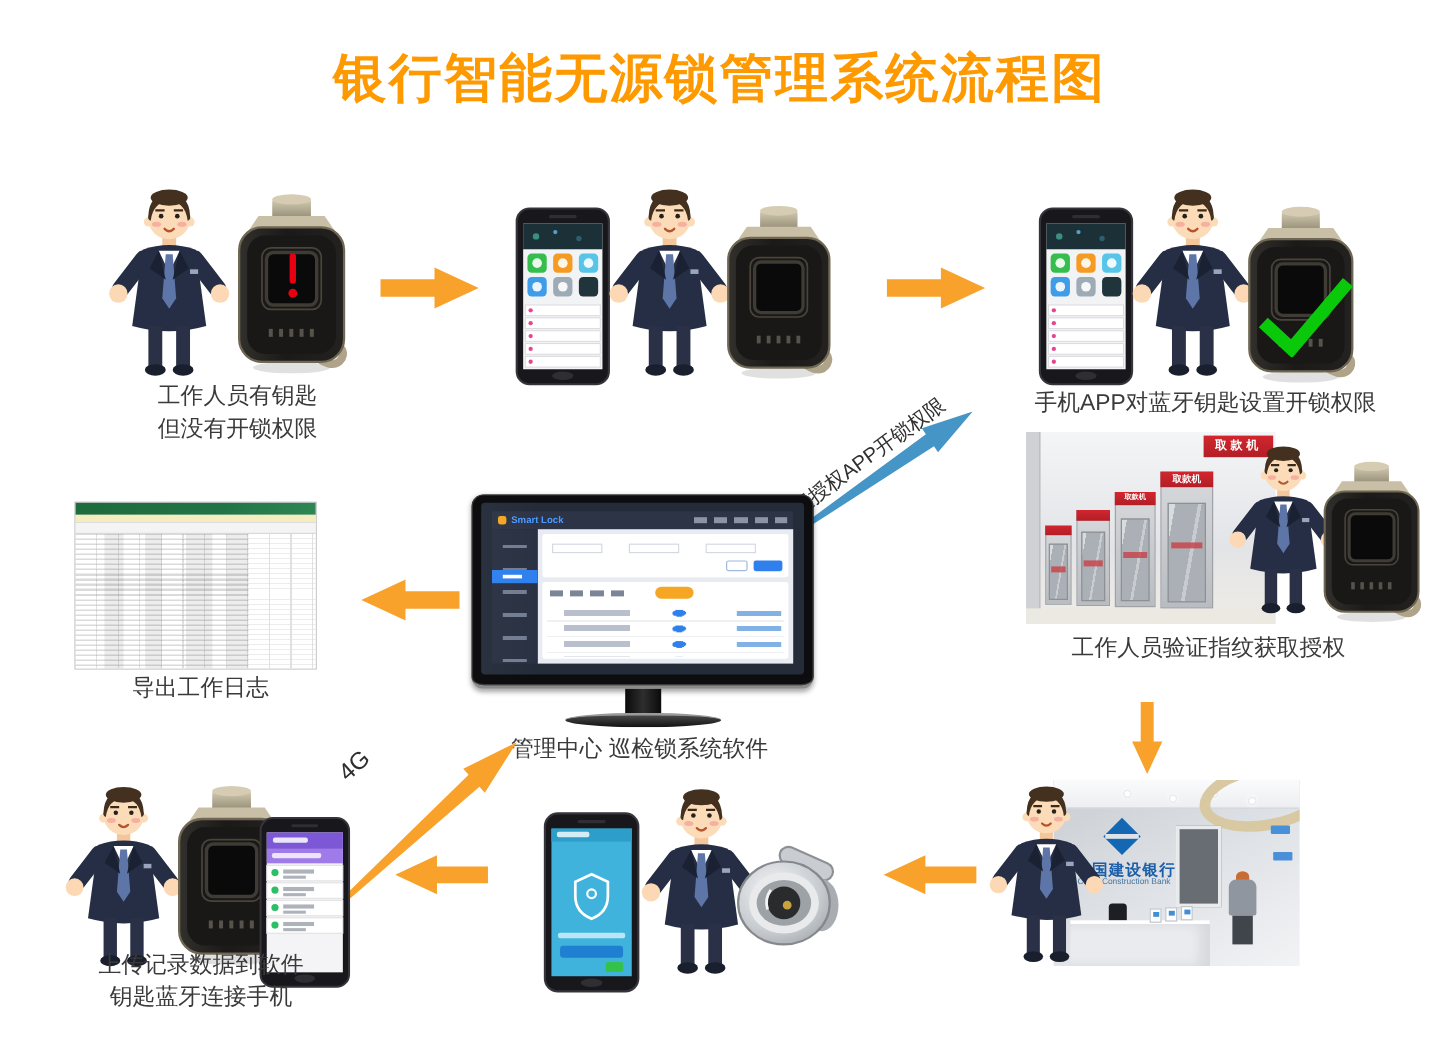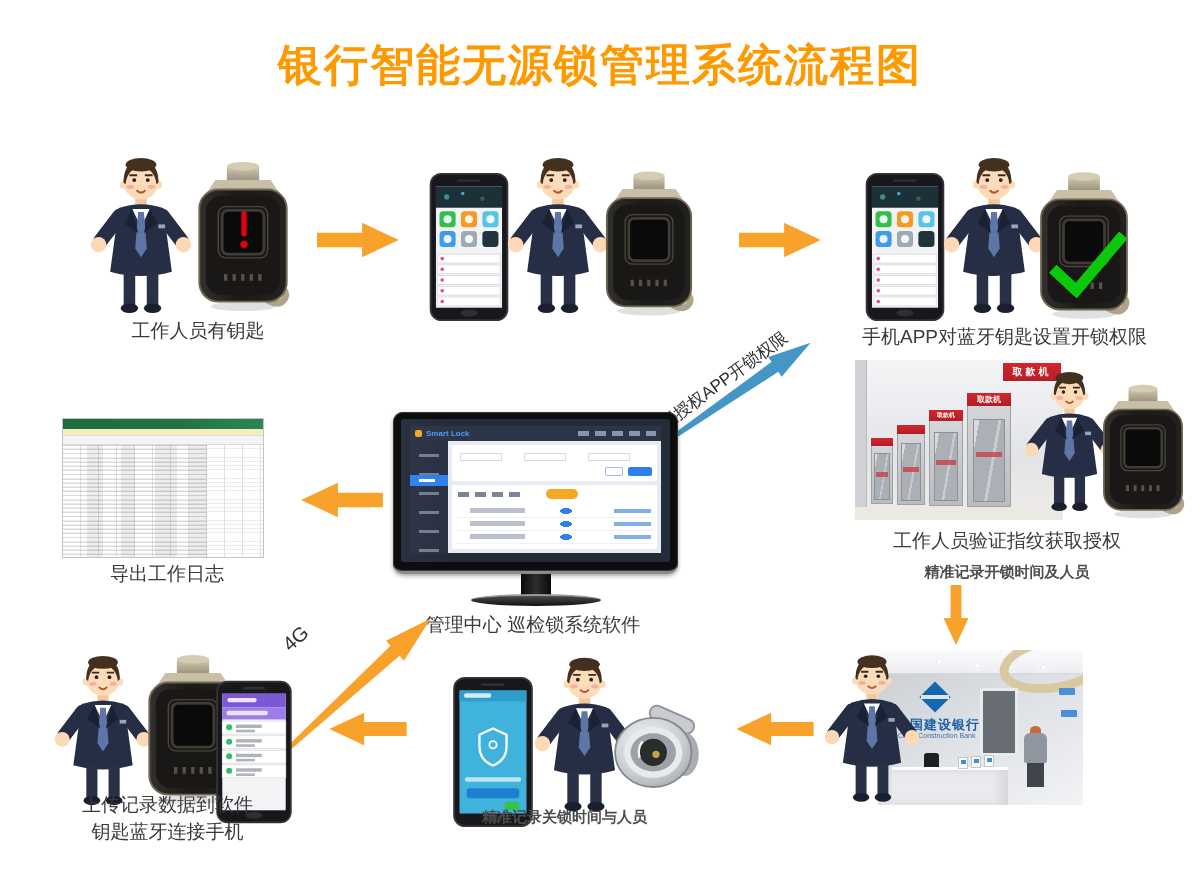--- a/index.html
+++ b/index.html
@@ -309,20 +309,21 @@
       </svg>
     <svg class="abs" style="left:186px;top:160px;width:114px;height:154px">
         <use href="#locker"></use>
       </svg>
     <svg class="abs" style="left:234px;top:198px;width:20px;height:66px">
         <use href="#excl"></use>
       </svg>
   </div>
   <div class="cap" style="left:88px;top:317px;width:220px">
     <span class="ln">工作人员有钥匙</span>
+    <span class="ln">但没有开锁权限</span>
   </div>
 
   <svg class="barrow" style="left:316px;top:222px;width:84px;height:36px">
       <use href="#block-arrow"></use>
     </svg>
 
   <div>
     <svg class="abs" style="left:427px;top:172px;width:84px;height:150px">
         <use href="#phone-apps"></use>
       </svg>
@@ -448,21 +449,20 @@
     <div class="booth-banner" style="right:2px;top:3px;left:auto;width:58px;height:18px;font-size:10px;line-height:18px;letter-spacing:3px;position:absolute">取款机</div>
   </div>
   <svg class="abs" style="left:1022px;top:366px;width:95px;height:152px">
       <use href="#person"></use>
     </svg>
   <svg class="abs" style="left:1092px;top:382px;width:102px;height:140px">
       <use href="#locker"></use>
     </svg>
   <div class="cap" style="left:842px;top:527px;width:330px">
     <span>工作人员验证指纹获取授权</span>
-    <span class="sub">精准记录开锁时间及人员</span>
   </div>
 
   <svg class="barrow rot90" style="left:926px;top:600px;width:60px;height:30px">
       <use href="#block-arrow"></use>
     </svg>
 
   <svg class="taper taper-orange" style="left:288px;top:732px;width:192px;height:30px;transform:rotate(-42deg)">
       <use href="#taper-arrow"></use>
     </svg>
   <div class="diag-label" style="left:286px;top:636px;transform:rotate(-42deg);font-size:20px">4G</div>
@@ -492,21 +492,20 @@
         <use href="#phone-shield"></use>
       </svg>
     <svg class="abs" style="left:532px;top:652px;width:105px;height:166px">
         <use href="#person"></use>
       </svg>
     <svg class="abs" style="left:606px;top:700px;width:100px;height:94px">
         <use href="#camlock"></use>
       </svg>
   </div>
   <div class="cap" style="left:402px;top:799px;width:325px">
-    <span class="sub">精准记录关锁时间与人员</span>
   </div>
 
   <svg class="barrow rot180" style="left:735px;top:712px;width:80px;height:34px">
       <use href="#block-arrow"></use>
     </svg>
 
   <div class="photo bank-photo">
     <div class="bank-ceiling"></div>
     <span class="spot" style="left:58px;top:8px"></span>
     <span class="spot" style="left:96px;top:12px"></span>

